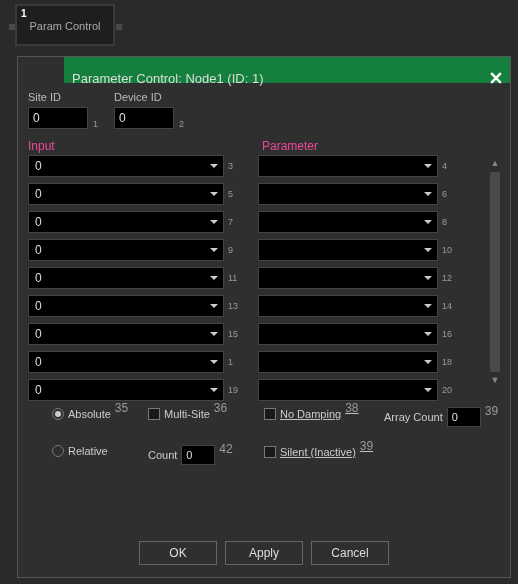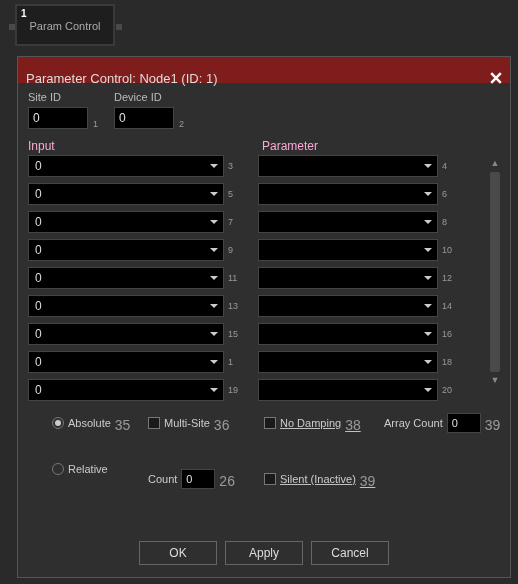--- a/index.html
+++ b/index.html
@@ -49,25 +49,26 @@
     position: absolute;
     left: 17px;
     top: 56px;
     width: 494px;
     height: 522px;
     background: #2f2f2f;
     border: 1px solid #555;
   }
   .titlebar {
     height: 26px;
-    background: #7f1d1d;
+    background: #15803d;
     display: flex;
     align-items: center;
     justify-content: space-between;
     padding: 16px 4px 0 8px;
+    margin-left: 46px;
   }
   .titlebar span { color: #ddd; font-size: 13px; }
   .close-btn {
     width: 20px;
     height: 20px;
     display: flex;
     align-items: center;
     justify-content: center;
     color: #fff;
     font-size: 16px;
@@ -88,21 +89,21 @@
     color: #e0e0e0;
     font-size: 12px;
     padding: 0 4px;
   }
   .sup {
     position: absolute;
     font-size: 9px;
     color: #9a9a9a;
   }
   .columns-label { display: flex; margin-top: 4px; margin-bottom: 2px; }
-  .col-label { font-size: 12px; color: #f9a8d4; }
+  .col-label { font-size: 12px; color: #ec4899; }
   .scroll-area {
     display: flex;
     align-items: flex-start;
     gap: 4px;
     height: 242px;
   }
   .rows-wrap {
     flex: 1;
     display: flex;
     flex-direction: column;
@@ -171,25 +172,24 @@
   .small-input {
     width: 34px;
     height: 20px;
     background: #000;
     border: 1px solid #444;
     color: #e0e0e0;
     font-size: 11px;
     padding: 0 4px;
   }
   .opt-sup {
-    font-size: 14px;
+    font-size: 12px;
     color: #9a9a9a;
     position: relative;
     top: -6px;
-    margin-top: 16px;
   }
   .buttons {
     position: absolute;
     left: 0;
     right: 0;
     bottom: 12px;
     display: flex;
     justify-content: center;
     gap: 8px;
   }
@@ -460,21 +460,21 @@
       </div>
       <div class="opt-col opt-col2">
         <div class="opt-item">
           <span class="check"></span>
           <span>Multi-Site</span>
           <span class="opt-sup">36</span>
         </div>
         <div class="opt-item">
           <span>Count</span>
           <input class="small-input" value="0" style="">
-          <span class="opt-sup">26</span>
+          <span class="opt-sup">42</span>
         </div>
       </div>
       <div class="opt-col opt-col3">
         <div class="opt-item">
           <span class="check"></span>
           <span>No Damping</span>
           <span class="opt-sup">38</span>
         </div>
         <div class="opt-item">
           <span class="check"></span>

